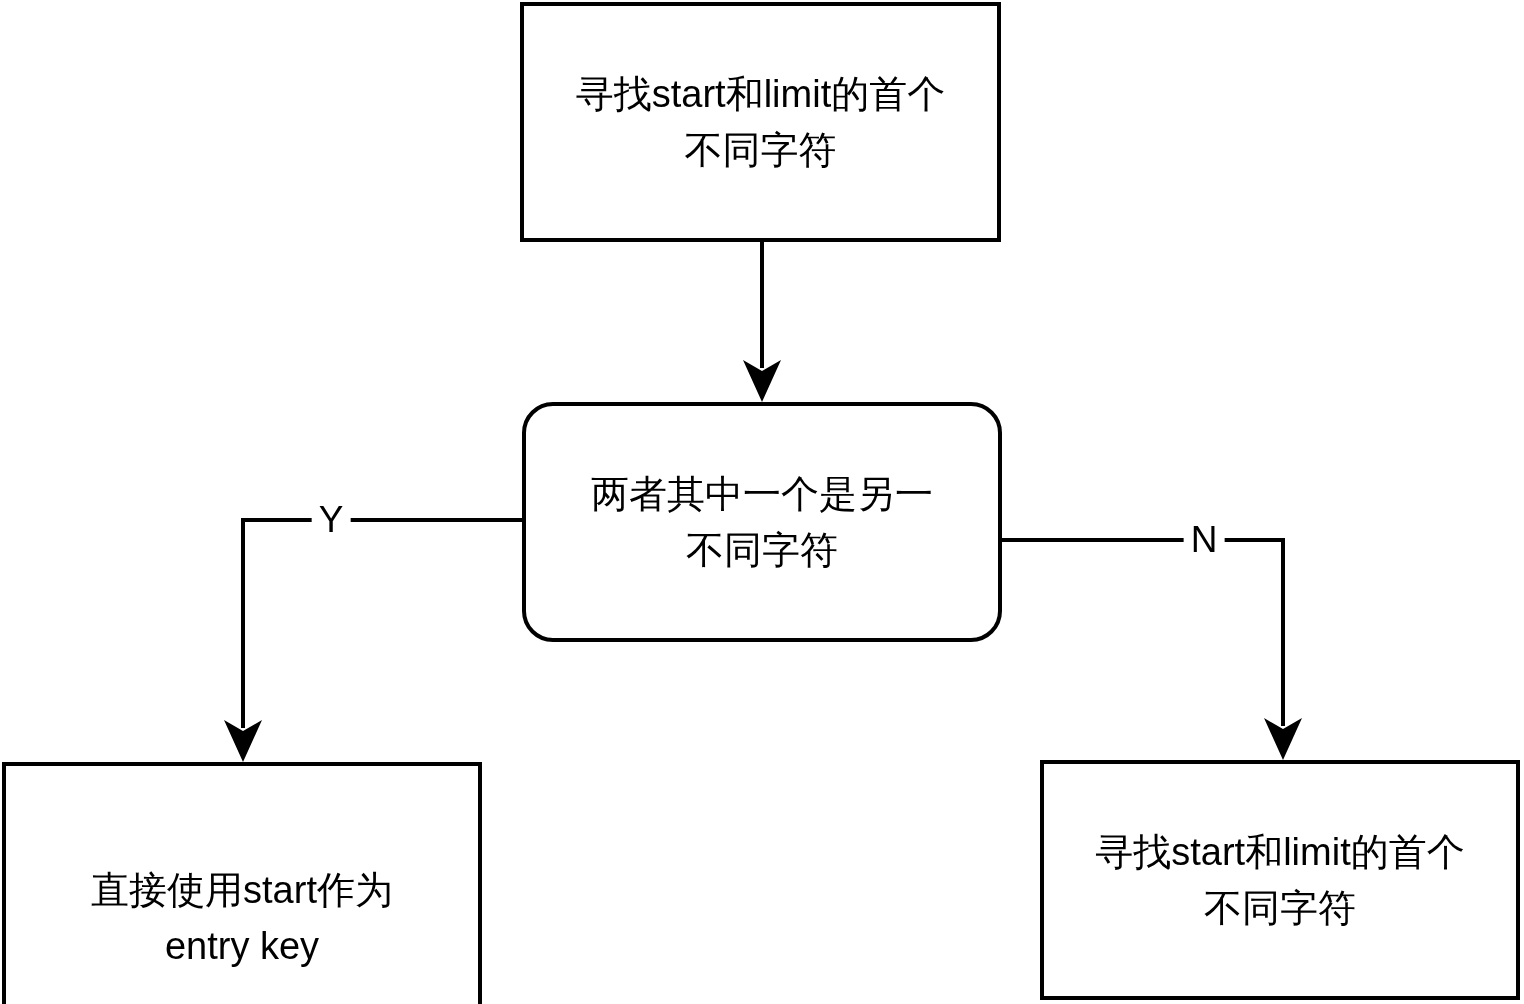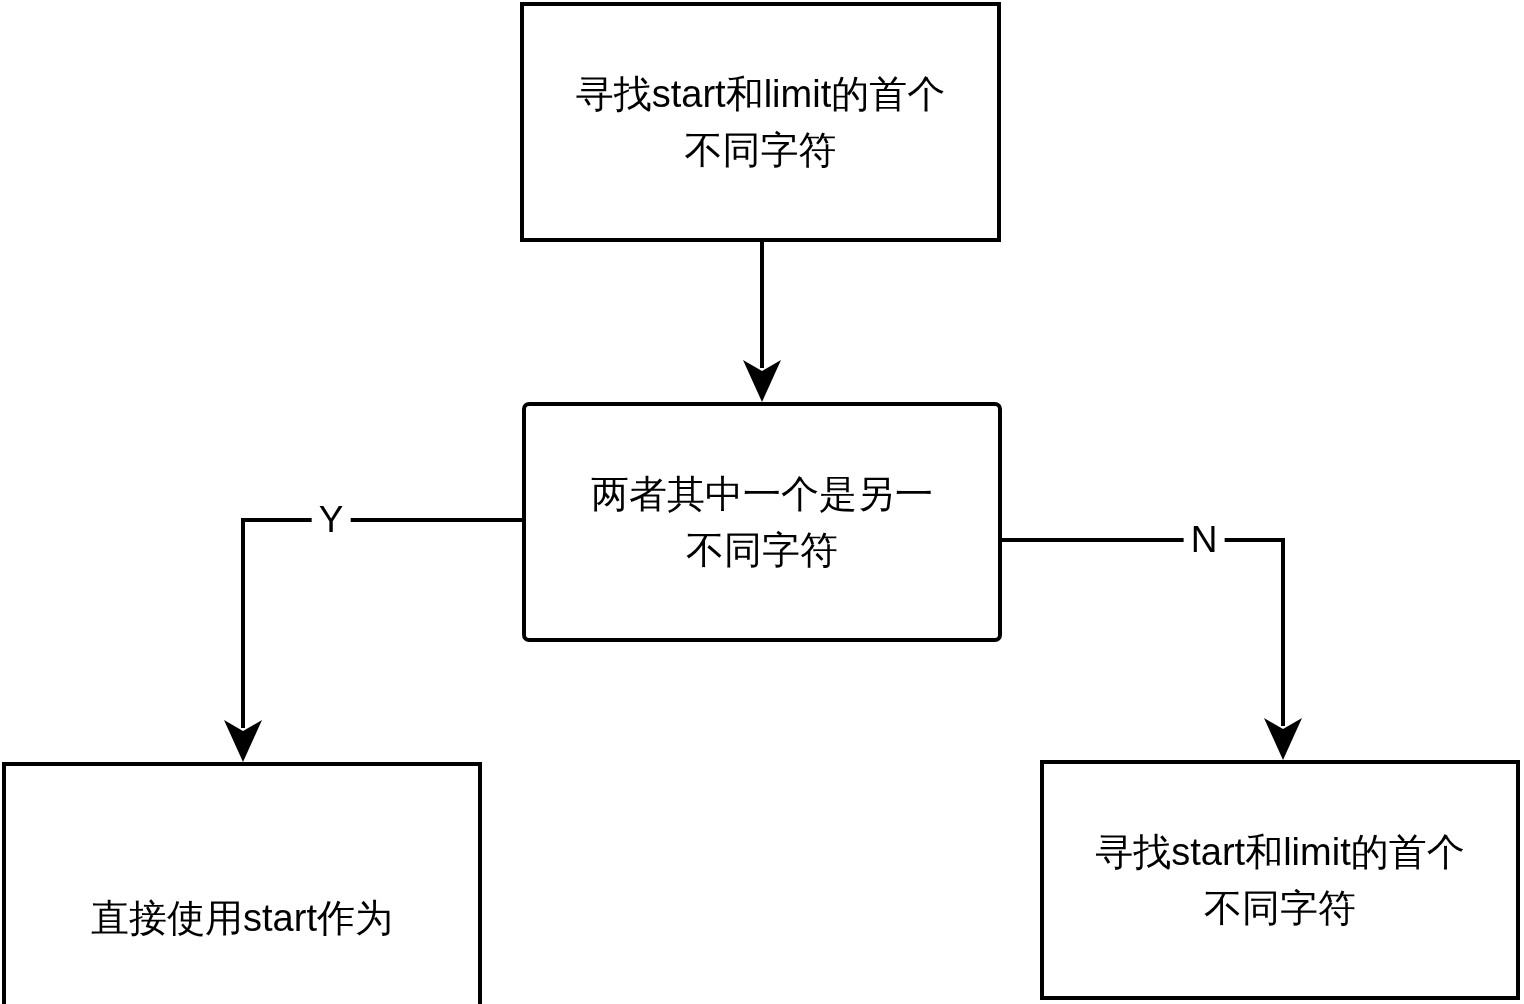--- a/index.html
+++ b/index.html
@@ -39,21 +39,21 @@
     display: flex;
     flex-direction: column;
     align-items: center;
     justify-content: center;
     text-align: center;
     font-size: 38px;
     line-height: 56px;
     color: #000000;
   }
   .node.rounded {
-    border-radius: 7px;
+    border-radius: 31px;
   }
   #node-top    { left: 520px;  top: 2px;   width: 481px; height: 240px; }
   #node-middle { left: 522px;  top: 402px; width: 480px; height: 240px; }
   #node-bleft  { left: 2px;    top: 762px; width: 480px; height: 312px; }
   #node-bright { left: 1040px; top: 760px; width: 480px; height: 240px; }
   .edge-label {
     position: absolute;
     transform: translate(-50%, -50%);
     background: #ffffff;
     color: #000000;
@@ -86,20 +86,21 @@
     <div>不同字符</div>
   </div>
 
   <div class="node rounded" id="node-middle">
     <div>两者其中一个是另一</div>
     <div>不同字符</div>
   </div>
 
   <div class="node" id="node-bleft">
     <div>直接使用start作为</div>
+    <div>entry key</div>
   </div>
 
   <div class="node" id="node-bright">
     <div>寻找start和limit的首个</div>
     <div>不同字符</div>
   </div>
 
   <span class="edge-label" id="label-yes">Y</span>
   <span class="edge-label" id="label-no">N</span>
 

